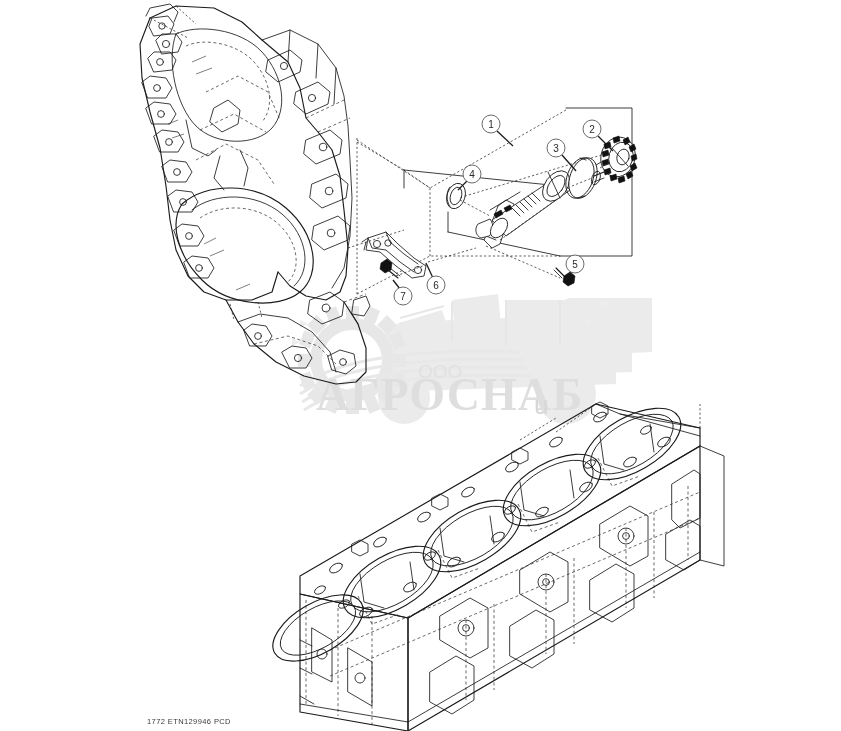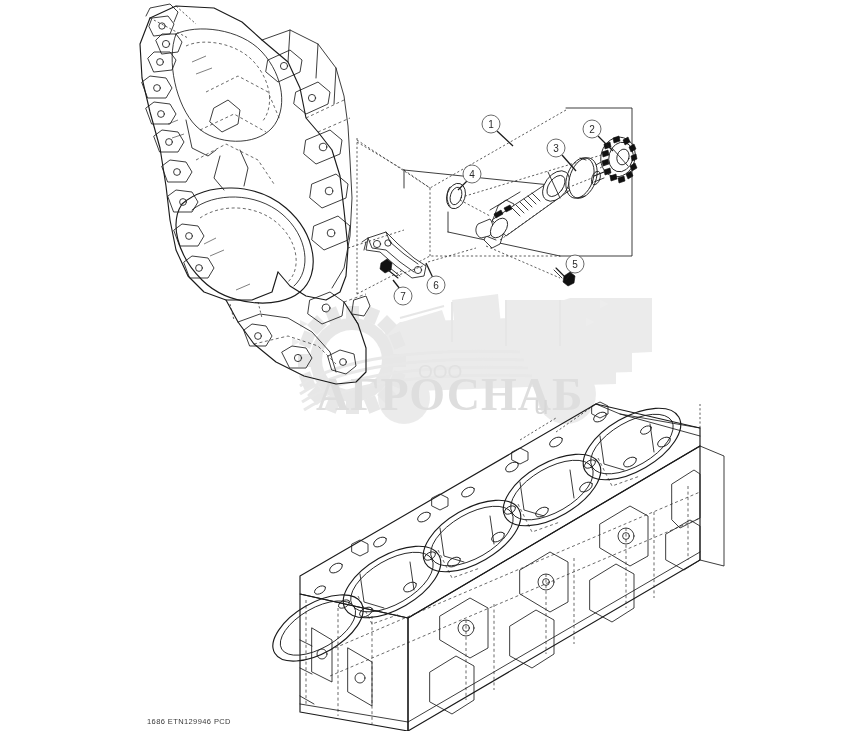--- a/index.html
+++ b/index.html
@@ -495,15 +495,15 @@
           <text x="436" y="288.6" text-anchor="middle" class="cal-txt">6</text>
         </g>
         <g>
           <path d="M400 289 L393 280" fill="none" stroke="#1b1b1b" stroke-width="1.3"></path>
           <circle cx="403" cy="296" r="9" fill="#ffffff" stroke="#5a5a5a" stroke-width="0.9"></circle>
           <text x="403" y="299.6" text-anchor="middle" class="cal-txt">7</text>
         </g>
       </g>
   </svg>
 
-  <div class="caption">1686 ETN129946 PCD</div>
+  <div class="caption">1772 ETN129946 PCD</div>
 
 </div>
 
 </body></html>

